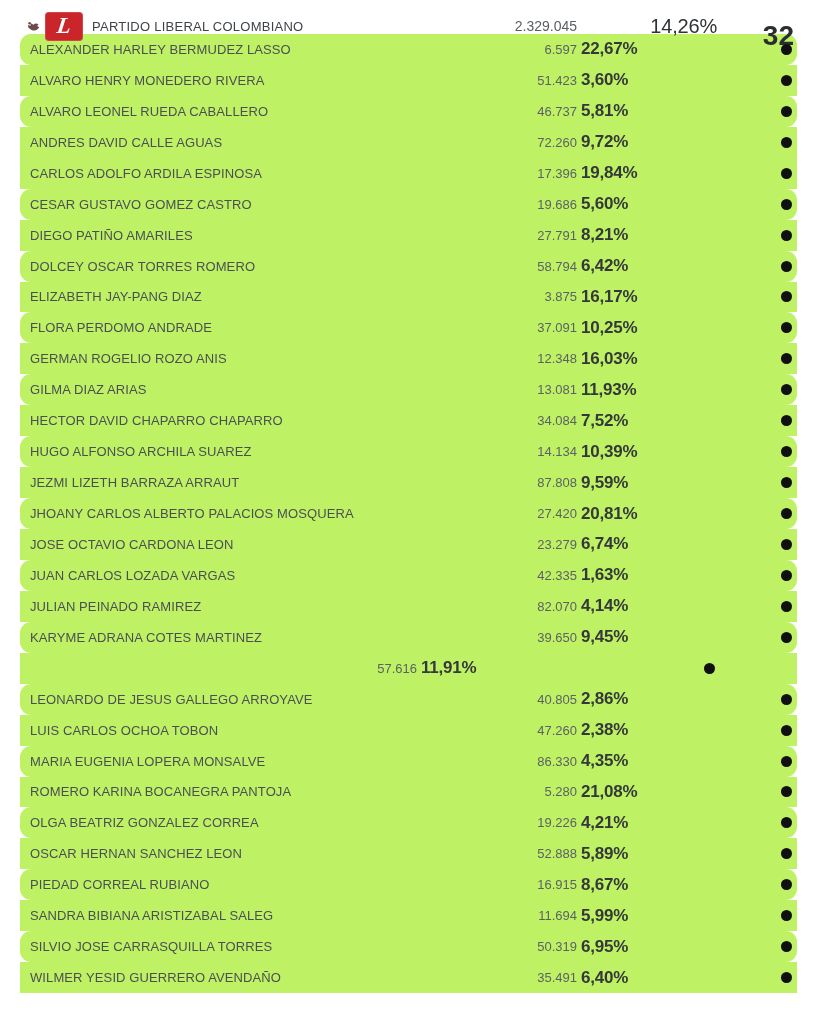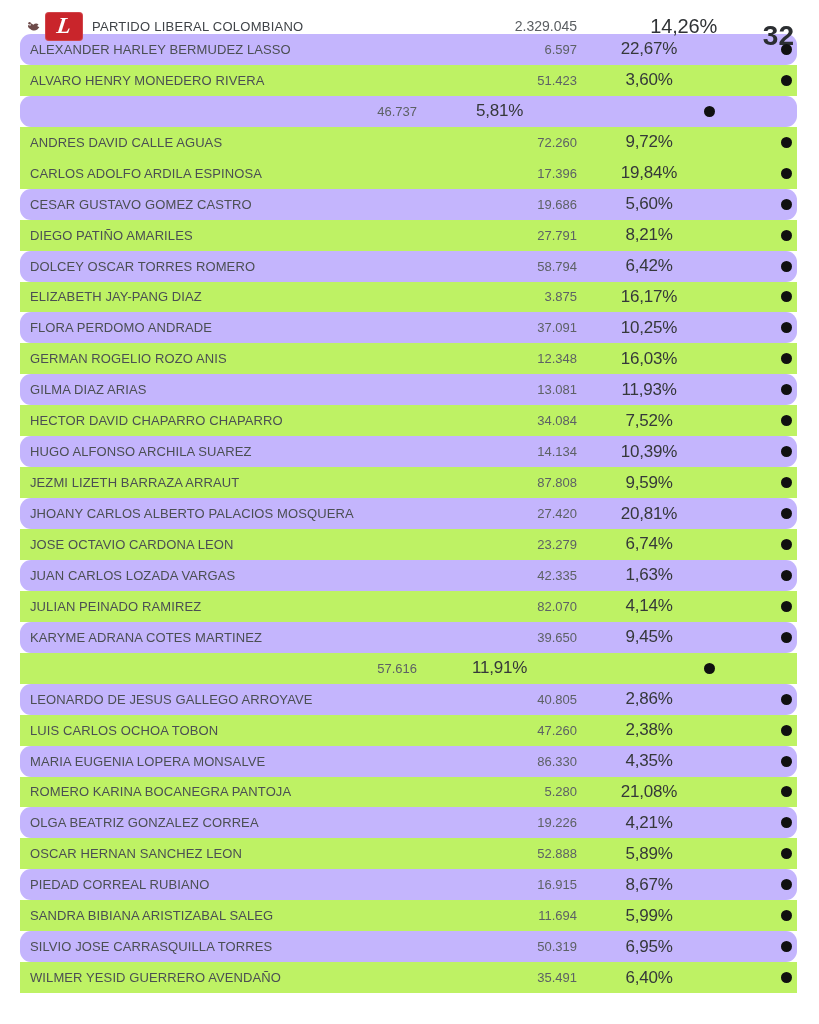--- a/index.html
+++ b/index.html
@@ -57,33 +57,33 @@
     text-align:right; padding-right:3px;
     font-size:20px; font-weight:normal; color:#303336;
     letter-spacing:-.2px;
   }
   .party-seats {
     text-align:right; padding-right:3px;
     font-size:28px; font-weight:bold; color:#2b2e31;margin-top:20px;
   }
   
   .row { height:30.9375px; background:#bef264; }
-  .row.alt { background:#c4b5fd;border-radius:11px; }
+  .row.alt { background:#bef264;border-radius:11px; }
   .cell-name {
     padding-left:10px;
     font-size:13px; color:#4b4f53; letter-spacing:.1px;
     white-space:nowrap; overflow:hidden;
   }
   .cell-votes {
     text-align:right; padding-right:4px;
     font-size:13px; color:#5d6165;
   }
   .cell-pct {
-    text-align:center; padding-right:3px;
-    font-size:17px; font-weight:normal; color:#35383a;
+    text-align:left; padding-right:3px;
+    font-size:17px; font-weight:bold; color:#35383a;
     letter-spacing:-.2px;
   }
   .cell-seat {
     display:flex; align-items:center; justify-content:flex-end;
     padding-right:5px;
   }
   .elected-dot {
     width:11px; height:11px; border-radius:50%;
     background:#101010;
   }
@@ -120,20 +120,21 @@
   </div>
       <div class="grid-row row">
     <div class="cell-name">ALVARO HENRY MONEDERO RIVERA</div>
     <div class="cell-votes">51.423</div>
     <div class="cell-pct">3,60%</div>
     <div class="cell-seat">
       <div class="elected-dot" style="background: rgb(16, 16, 16);"></div>
     </div>
   </div>
       <div class="grid-row row alt">
+    <div class="cell-name">ALVARO LEONEL RUEDA CABALLERO</div>
     <div class="cell-votes">46.737</div>
     <div class="cell-pct">5,81%</div>
     <div class="cell-seat">
       <div class="elected-dot" style="background: rgb(16, 16, 16);"></div>
     </div>
   </div>
       <div class="grid-row row">
     <div class="cell-name">ANDRES DAVID CALLE AGUAS</div>
     <div class="cell-votes">72.260</div>
     <div class="cell-pct">9,72%</div>

